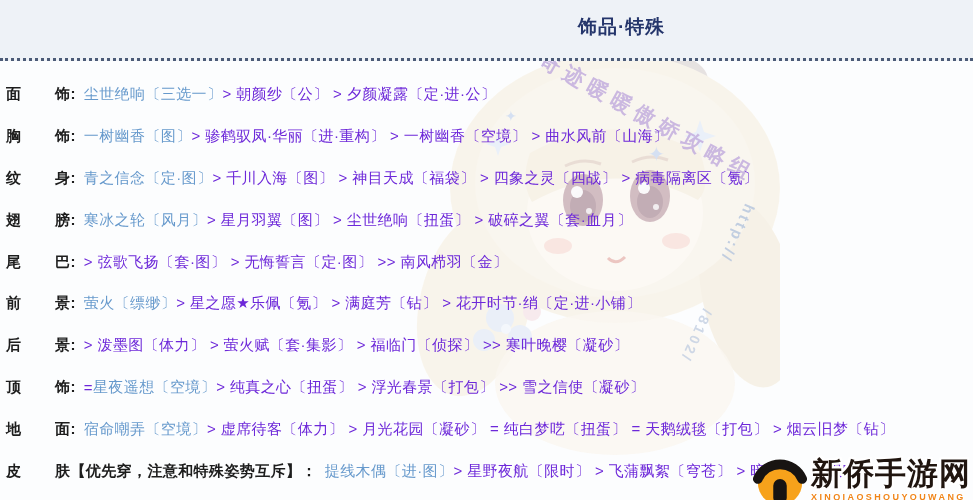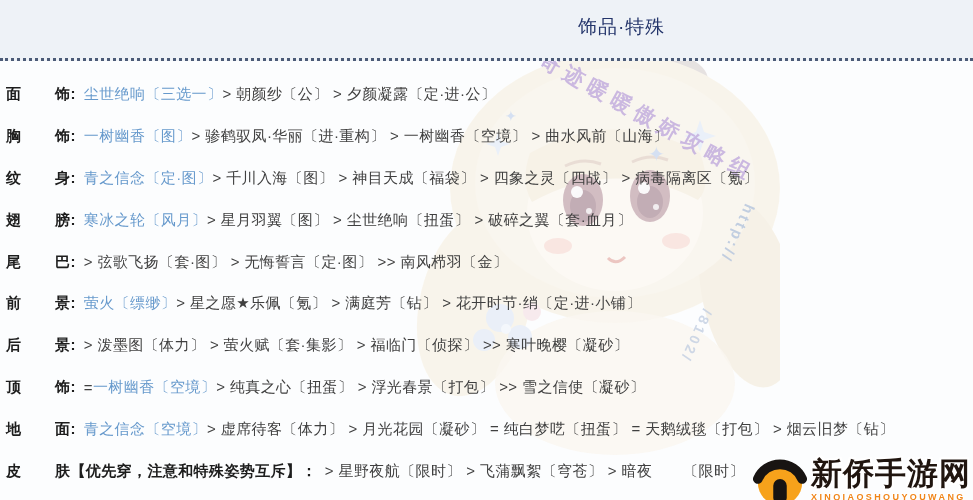--- a/index.html
+++ b/index.html
@@ -10,21 +10,21 @@
   }
   
   .topband{
     position:absolute;top:0;left:0;right:0;height:58px;
     background:#eef2f7;
     border-bottom:3px dotted #4c5b77;
     z-index:2;
   }
   .page-title{
     position:absolute;left:578px;top:14px;
-    font-size:19px;font-weight:normal;color:var(--title,#24356b);
+    font-size:19px;font-weight:bold;color:var(--title,#24356b);
     letter-spacing:1px;white-space:nowrap;
   }
   
   .wm-art{position:absolute;left:380px;top:48px;z-index:0;opacity:.5;pointer-events:none;}
   .wm-group{
     position:absolute;left:548px;top:46px;z-index:1;pointer-events:none;
     transform:rotate(29deg);transform-origin:left top;
     font-size:21px;font-weight:bold;letter-spacing:6px;white-space:nowrap;
     color:var(--wm,#c3aede);opacity:.85;
   }
@@ -45,21 +45,21 @@
   .sp2{left:505px;top:108px;font-size:14px;}
   
   .rows{position:absolute;top:74px;left:0;right:0;z-index:2;}
   .row{
     height:41.8px;display:flex;align-items:center;
     font-size:15px;color:#1d1d1d;white-space:nowrap;letter-spacing:.4px;
   }
   .c1{width:49px;padding-left:6px;font-weight:bold;flex:none;}
   .c2{font-weight:bold;margin-right:8px;flex:none;}
   .link{color:var(--link,#6699cc);cursor:pointer;}
-  .plain{color:#404040;}
+  .plain{color:#6d28d9;}
   
   .logo{
     position:absolute;right:2px;bottom:-8px;z-index:6;
     display:flex;align-items:flex-end;
   }
   .logo-house{flex:none;margin-right:2px;margin-bottom:2px;}
   .logo-text{display:flex;flex-direction:column;align-items:flex-start;padding-bottom:6px;}
   .logo-name{
     font-size:31px;font-weight:700;color:#20150f;line-height:1;letter-spacing:1px;
     text-shadow:-2px -2px 0 #fff,2px -2px 0 #fff,-2px 2px 0 #fff,2px 2px 0 #fff,0 2px 0 #fff,0 -2px 0 #fff;
@@ -159,32 +159,33 @@
     </div>
     <div class="row">
       <span class="c1">后</span>
       <span class="c2">景:</span>
       <span class="plain"> &gt; 泼墨图〔体力〕 &gt; 萤火赋〔套·集影〕 &gt; 福临门〔侦探〕 &gt;&gt; 寒叶晚樱〔凝砂〕</span>
     </div>
     <div class="row">
       <span class="c1">顶</span>
       <span class="c2">饰:</span>
       <span class="plain"> = </span>
-      <span class="link">一树幽香〔空境〕</span>
+      <span class="link">星夜遥想〔空境〕</span>
       <span class="plain"> &gt; 纯真之心〔扭蛋〕 &gt; 浮光春景〔打包〕 &gt;&gt; 雪之信使〔凝砂〕</span>
     </div>
     <div class="row">
       <span class="c1">地</span>
       <span class="c2">面:</span>
-      <span class="link">青之信念〔空境〕</span>
+      <span class="link">宿命嘲弄〔空境〕</span>
       <span class="plain"> &gt; 虚席待客〔体力〕 &gt; 月光花园〔凝砂〕 = 纯白梦呓〔扭蛋〕 = 天鹅绒毯〔打包〕 &gt; 烟云旧梦〔钻〕</span>
     </div>
     <div class="row">
       <span class="c1">皮</span>
       <span class="c2">肤【优先穿，注意和特殊姿势互斥】：</span>
+      <span class="link">提线木偶〔进·图〕</span>
       <span class="plain"> &gt; 星野夜航〔限时〕 &gt; 飞蒲飘絮〔穹苍〕 &gt; 暗夜　　〔限时〕</span>
     </div>
   </div>
 
 <div class="logo">
   <svg class="logo-house" width="58" height="54" viewBox="0 0 56 56">
     <circle cx="28" cy="32" r="23" fill="#f7a21b"></circle>
     <path d="M5 28 A25 25 0 0 1 51 28" fill="none" stroke="#181412" stroke-width="10" stroke-linecap="round"></path>
     <rect x="21" y="28" width="14" height="26" rx="7" fill="#181412"></rect>
   </svg>

